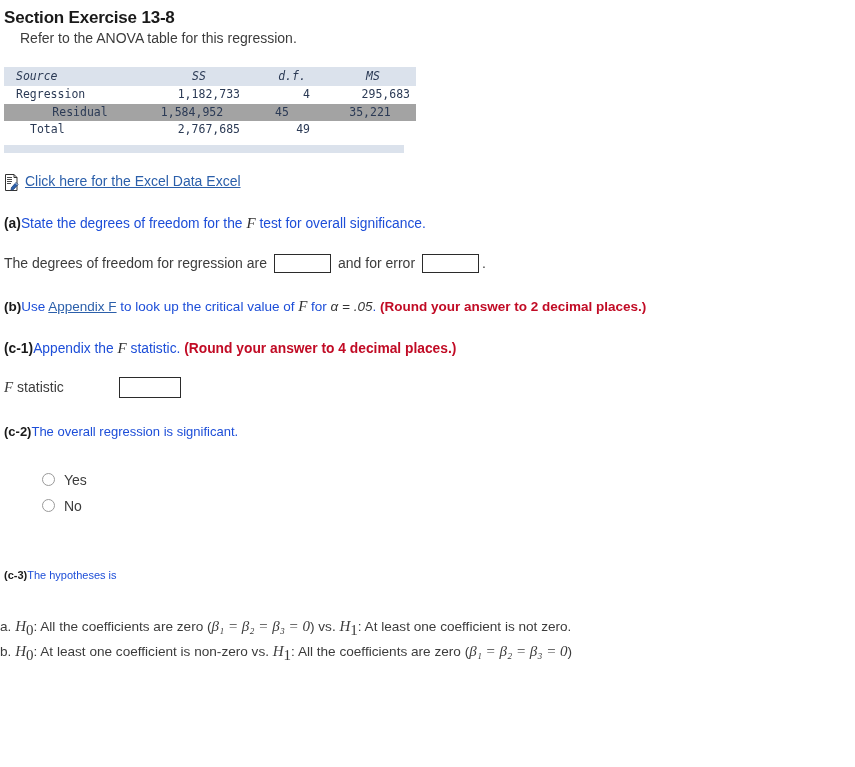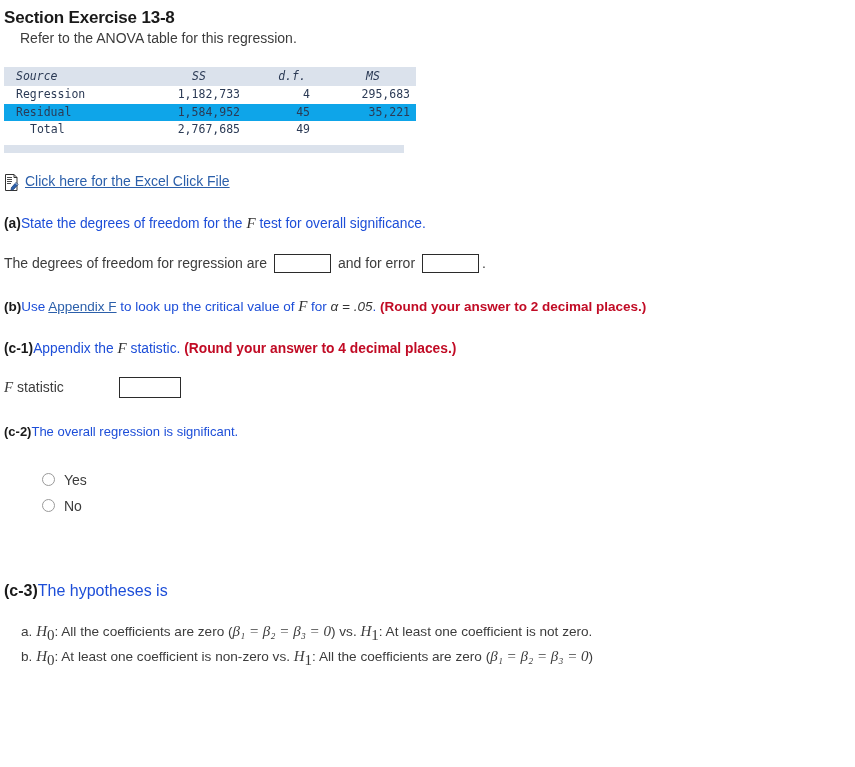--- a/index.html
+++ b/index.html
@@ -68,21 +68,21 @@
     padding-bottom: 2px;
   }
   .col-source { width: 128px; text-align: left; padding-left: 12px !important; }
   .col-ss     { width: 110px; text-align: right; padding-right: 14px !important; }
   .col-df     { width: 76px;  text-align: right; padding-right: 20px !important; }
   .col-ms     { width: 86px;  text-align: right; padding-right: 6px !important; }
   thead .col-source { text-align: left; }
   thead .col-ss  { text-align: center; padding-right: 0 !important; }
   thead .col-df  { text-align: center; padding-right: 0 !important; }
   thead .col-ms  { text-align: center; padding-right: 0 !important; }
-  tr.row-alt td { background: #0ea5e9; }
+  tr.row-alt td { background: #a3a3a3; text-align: center; }
   td.indent-total { padding-left: 26px !important; }
   .anova-footer {
     height: 8px;
     background: #dbe2ec;
     width: 400px;
     margin-top: 6px;
   }
 
   
   .excel-row {
@@ -122,21 +122,21 @@
 
   .q-a      { margin-top: 25px; font-size: 13.8px; }
   .a-answer { margin-top: 22px; padding-left: 4px; font-size: 14px; color: #3c3c3c;
               display: flex; align-items: center; }
   .q-b      { margin-top: 25px; font-size: 13.5px; }
   .b-answer { margin-top: 17px; padding-left: 4px; display: flex; align-items: center; }
   .q-c1     { margin-top: 25px; font-size: 13.8px; }
   .c1-answer{ margin-top: 20px; padding-left: 4px; display: flex; align-items: center;
               font-size: 14px; color: #3c3c3c; }
   .q-c2     { margin-top: 26px; font-size: 13px; }
-  .q-c3     { margin-top: 63px; font-size: 16px; }
+  .q-c3     { margin-top: 50px; font-size: 11px; }
 
   
   .inp {
     border: 1px solid #2b2b2b;
     background: #ffffff;
     height: 17px;
     width: 52px;
     display: inline-block;
     vertical-align: middle;
     font-family: "Liberation Sans", sans-serif;
@@ -187,21 +187,21 @@
     height: 11px;
     border: 1px solid #9a9a9a;
     border-radius: 50%;
     background: #fff;
     display: inline-block;
     flex: 0 0 auto;
   }
   .radio-label { font-size: 14px; color: #3c3c3c; }
 
   
-  .hyp-list { margin-top: 21px; padding-left: 21px; font-size: 13.6px; color: #3c3c3c; }
+  .hyp-list { margin-top: 35px; padding-left: 0; font-size: 13.6px; color: #3c3c3c; }
   .hyp-line { line-height: 21px; white-space: nowrap; }
   .var-h {
     font-family: "Liberation Serif", serif;
     font-style: italic;
     font-size: 15px;
   }
   .beta {
     font-family: "Liberation Serif", serif;
     font-style: italic;
     font-size: 15px;
@@ -256,21 +256,21 @@
         <path d="M1.5 0.5 H10 L13 3.5 V16.5 H1.5 Z" fill="#ffffff" stroke="#333333" stroke-width="1"></path>
         <path d="M10 0.5 V3.5 H13" fill="none" stroke="#333333" stroke-width="1"></path>
         <rect x="3" y="3" width="5" height="1" fill="#4a4a4a"></rect>
         <rect x="3" y="5" width="5" height="1" fill="#4a4a4a"></rect>
         <rect x="3" y="7" width="5" height="1" fill="#4a4a4a"></rect>
         <rect x="3" y="9" width="4" height="1" fill="#4a4a4a"></rect>
         <path d="M7.5 13.5 L12 8.5 L14 10.5 L9.5 15.5 L7 16 Z" fill="#2b5faa" stroke="#1b3f77" stroke-width="0.8"></path>
         <path d="M11.5 9 L13.5 11" stroke="#ffffff" stroke-width="0.7"></path>
       </svg>
     </span>
-    <a class="excel-link" href="#">Click here for the Excel Click File</a>
+    <a class="excel-link" href="#">Click here for the Excel Data Excel</a>
   </div>
 
   <div class="qblock q-a">
     <span class="qlabel">(a)</span><span class="qtext">State the degrees of freedom for the </span><span class="serif-var">F</span><span class="qtext"> test for overall significance.</span>
   </div>
 
   <div class="a-answer">
     <span>The degrees of freedom for regression are</span>
     <input class="inp inp-wide" type="text" style="margin: 0px 7px;" value="">
     <span>and for error</span>

